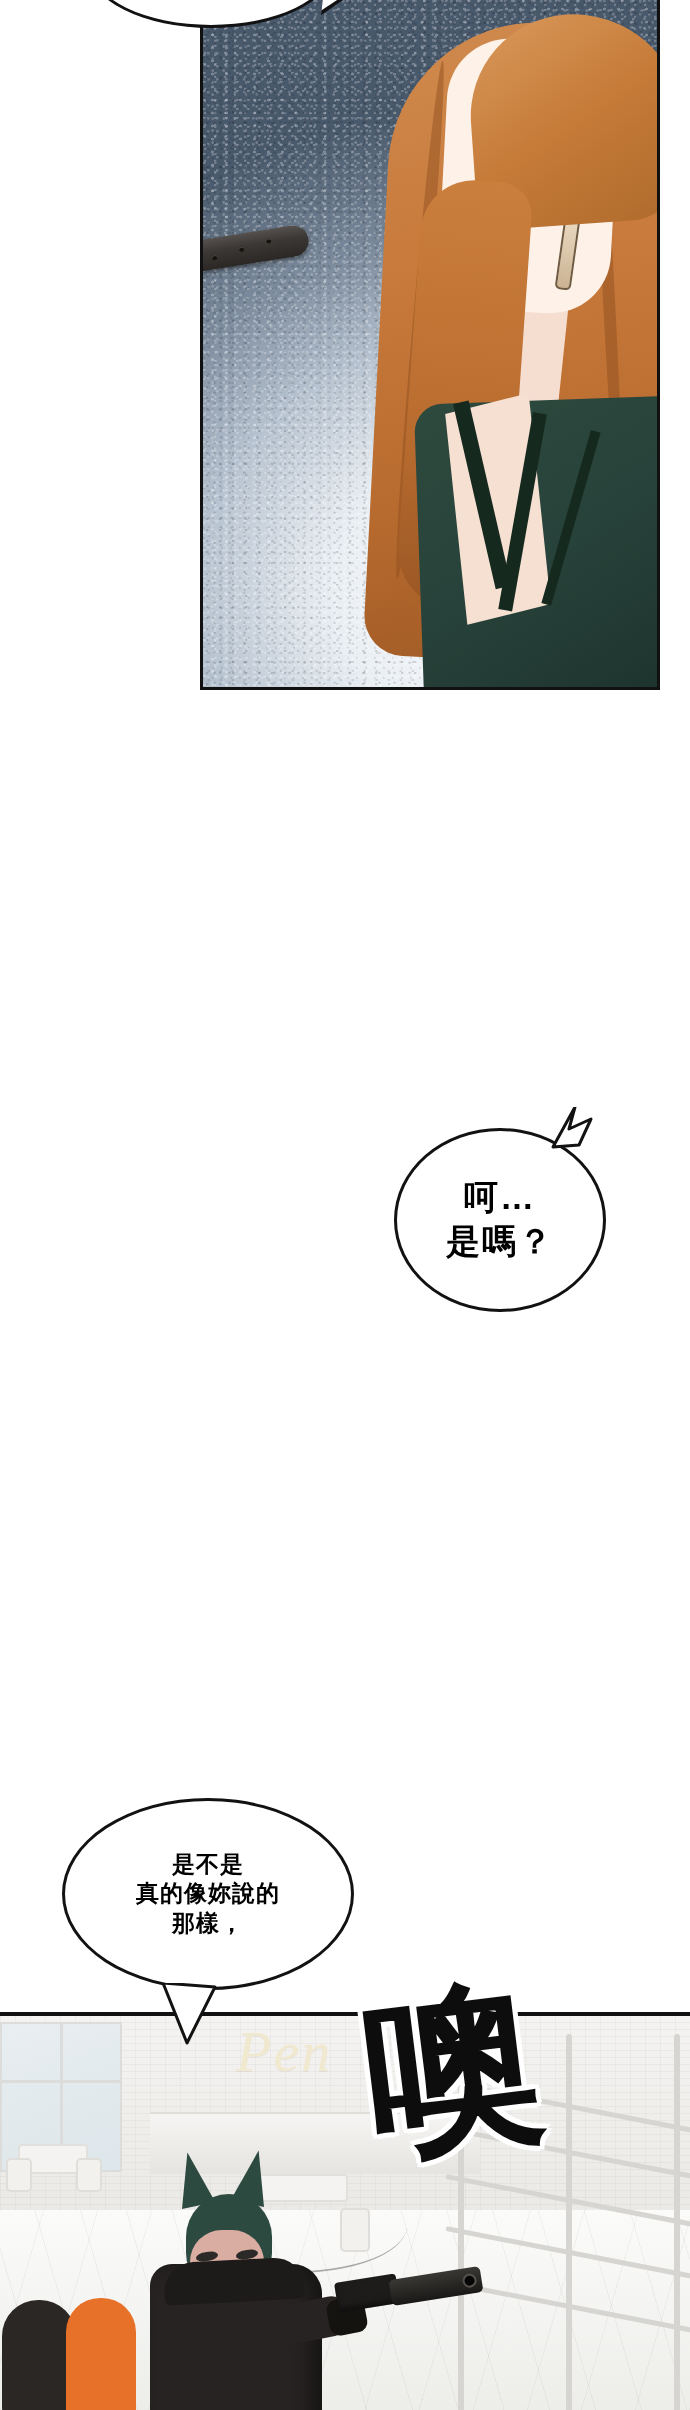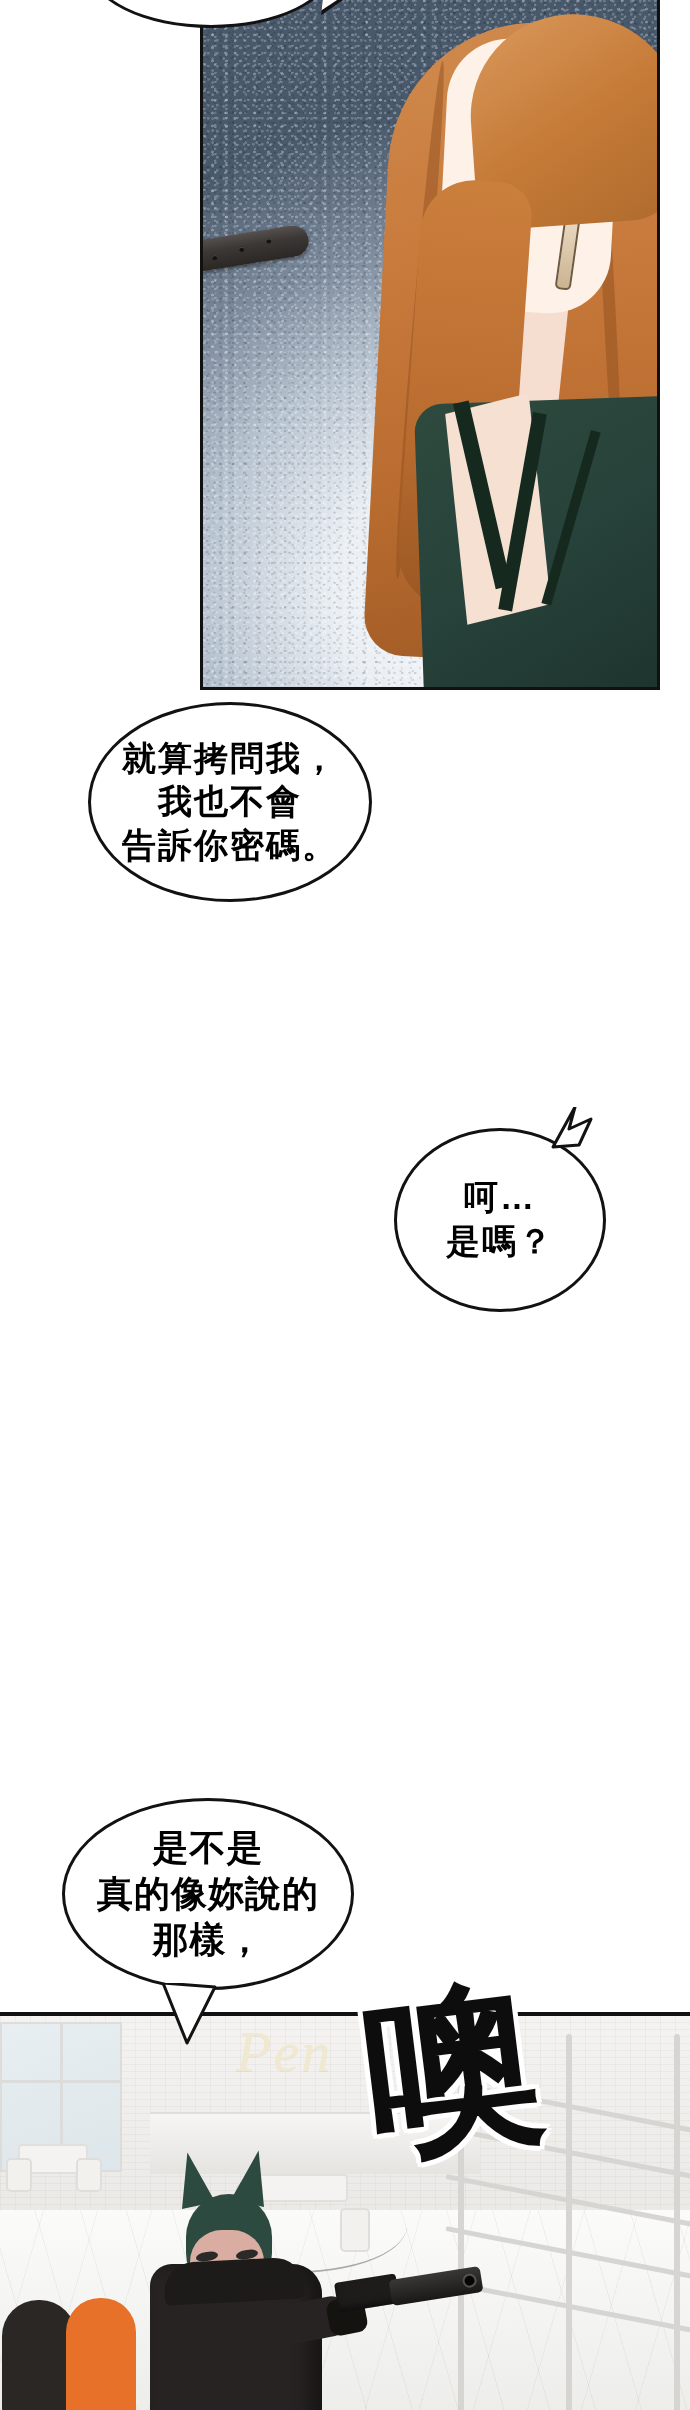--- a/index.html
+++ b/index.html
@@ -231,21 +231,21 @@
     left:394px; top:1128px; width:212px; height:184px;
     border-radius:50%/50%;
     font-size:34px; letter-spacing:2px;
   }
   .bubble-2 .tail-zig{
     position:absolute; right:8px; top:-24px; width:46px; height:42px;
   }
   .bubble-3{
     left:62px; top:1798px; width:292px; height:192px;
     border-radius:50%/50%;
-    font-size:36px; letter-spacing:1px;
+    font-size:23px; letter-spacing:1px;
   }
   .bubble-3 .tail-down{
     position:absolute; left:96px; bottom:-58px; width:58px; height:62px;
   }
 
   .sfx{
     position:absolute; left:366px; top:1980px;
     font-size:176px; font-weight:700;
     font-family:"DejaVu Sans", sans-serif;
     color:#0d0d0d;
@@ -424,25 +424,20 @@
     <div class="hair-orange"></div>
   </div>
 
   <div class="sfx">噢</div>
 
   <div class="bubble bubble-top">
     <span></span>
     <span class="tail"></span>
   </div>
 
-  <div class="bubble bubble-1">
-    <span>就算拷問我，
-我也不會
-告訴你密碼。</span>
-  </div>
 
   <div class="bubble bubble-2">
     <span>呵…
 是嗎？</span>
     <svg class="tail-zig" viewBox="0 0 46 42">
       <polygon points="4,40 26,0 20,22 42,12 30,38" fill="#ffffff" stroke="#121212" stroke-width="3" stroke-linejoin="round"></polygon>
     </svg>
   </div>
 
   <div class="bubble bubble-3">

